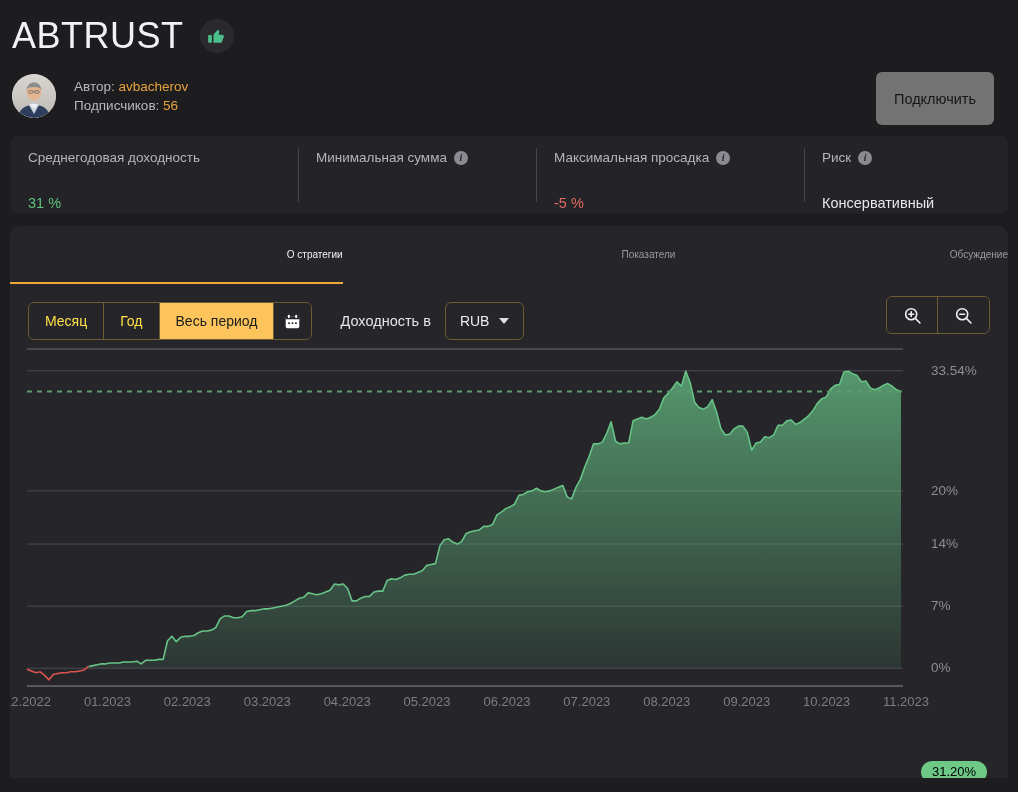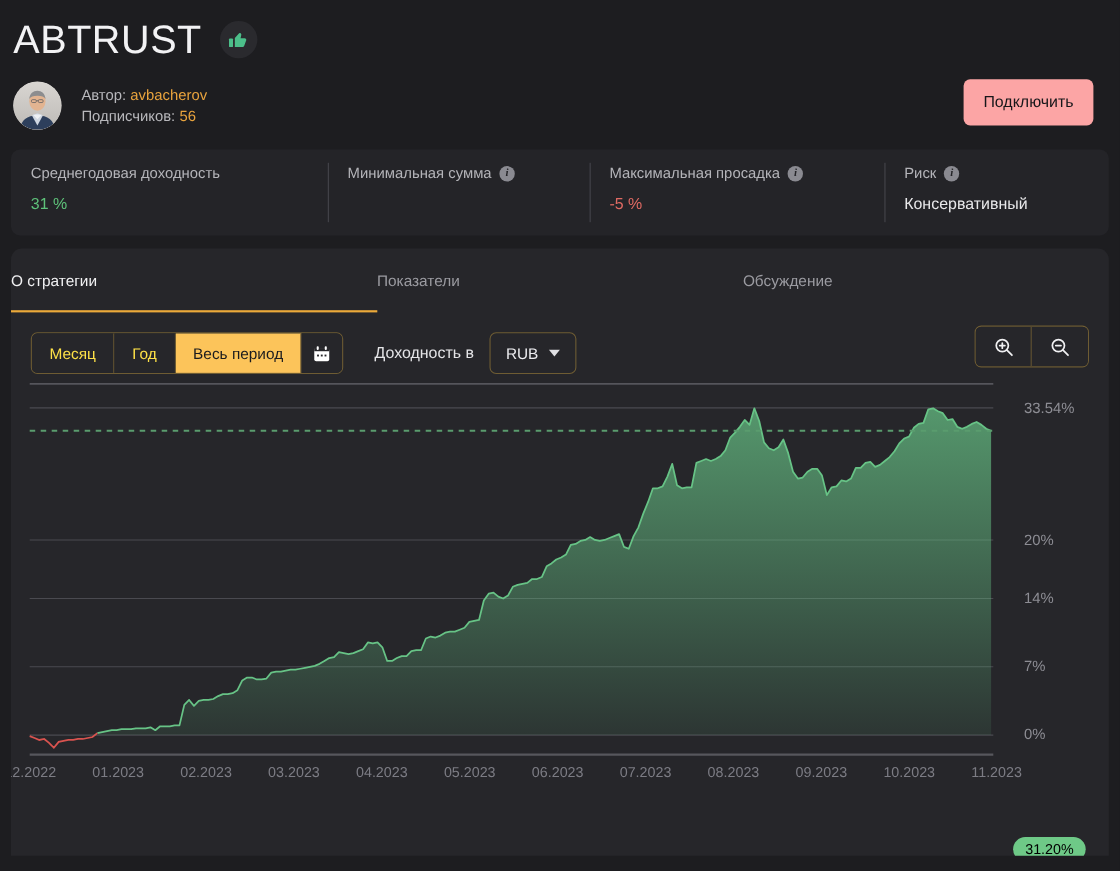--- a/index.html
+++ b/index.html
@@ -34,40 +34,40 @@
     background: #c9c6c2;
     position: relative;
   }
   .avatar svg { display: block; }
   .author-text { margin-left: 18px; font-size: 13.5px; line-height: 19px; color: #b8b8bc; }
   .author-text .val-orange { color: #e8a33d; }
   .author-text .val-count { color: #e8a33d; }
 
   .connect-btn {
     position: absolute; right: 12px; top: 10px;
-    background: #fca5a5; color: #17171a;
+    background: #737373; color: #17171a;
     border: none; border-radius: 6px;
-    padding: 0 18px; height: 42px;
+    padding: 0 18px; height: 53px;
     font-size: 14.5px; font-family: "Liberation Sans", sans-serif;
     cursor: pointer; font-weight: 400;
   }
 
   
   .stats {
     margin: 12px 10px 0 10px;
     background: #242428;
     border-radius: 8px;
     display: flex;
     height: 78px;
     align-items: stretch;
   }
   .stat {
     padding: 14px 18px 0 18px;
     position: relative;
-    display: flex; flex-direction: column; gap: 13px;
+    display: flex; flex-direction: column; gap: 30px;
   }
   .stat + .stat::before {
     content: ""; position: absolute; left: 0; top: 12px; bottom: 12px;
     width: 1px; background: #45454b;
   }
   .stat-label {
     font-size: 13.5px; color: #b4b4b9;
     display: flex; align-items: center; gap: 7px; white-space: nowrap;
   }
   .stat-value { font-size: 14.5px; color: #e8e8ea; white-space: nowrap; }
@@ -91,22 +91,22 @@
   .card {
     margin: 12px 10px 0 10px;
     background: #26262a;
     border-radius: 10px 10px 0 0;
     height: 552px;
     position: relative;
     overflow: hidden;
   }
   .tabs { display: flex; height: 58px; position: relative; }
   .tab {
-    flex: 1; text-align: left;
-    font-size: 14px; color: #9b9ba1;
+    flex: 1; text-align: right;
+    font-size: 10px; color: #9b9ba1;
     line-height: 58px; cursor: pointer;
     position: relative;
   }
   .tab.active { color: #f1f1f3; }
   .tab.active::after {
     content: ""; position: absolute; left: 0; right: 0; bottom: 0;
     height: 2px; background: #eaa93a;
   }
 
   

